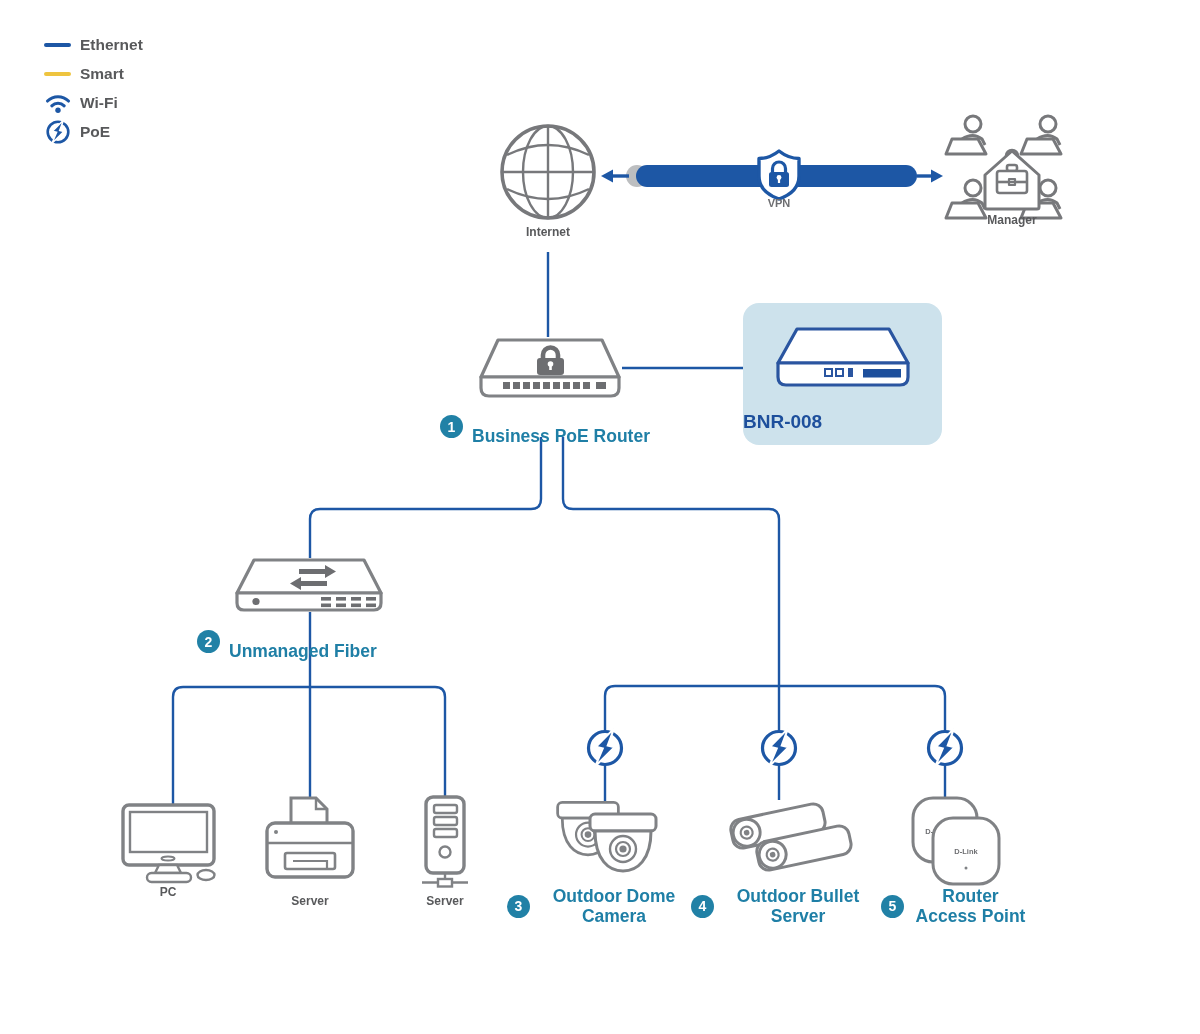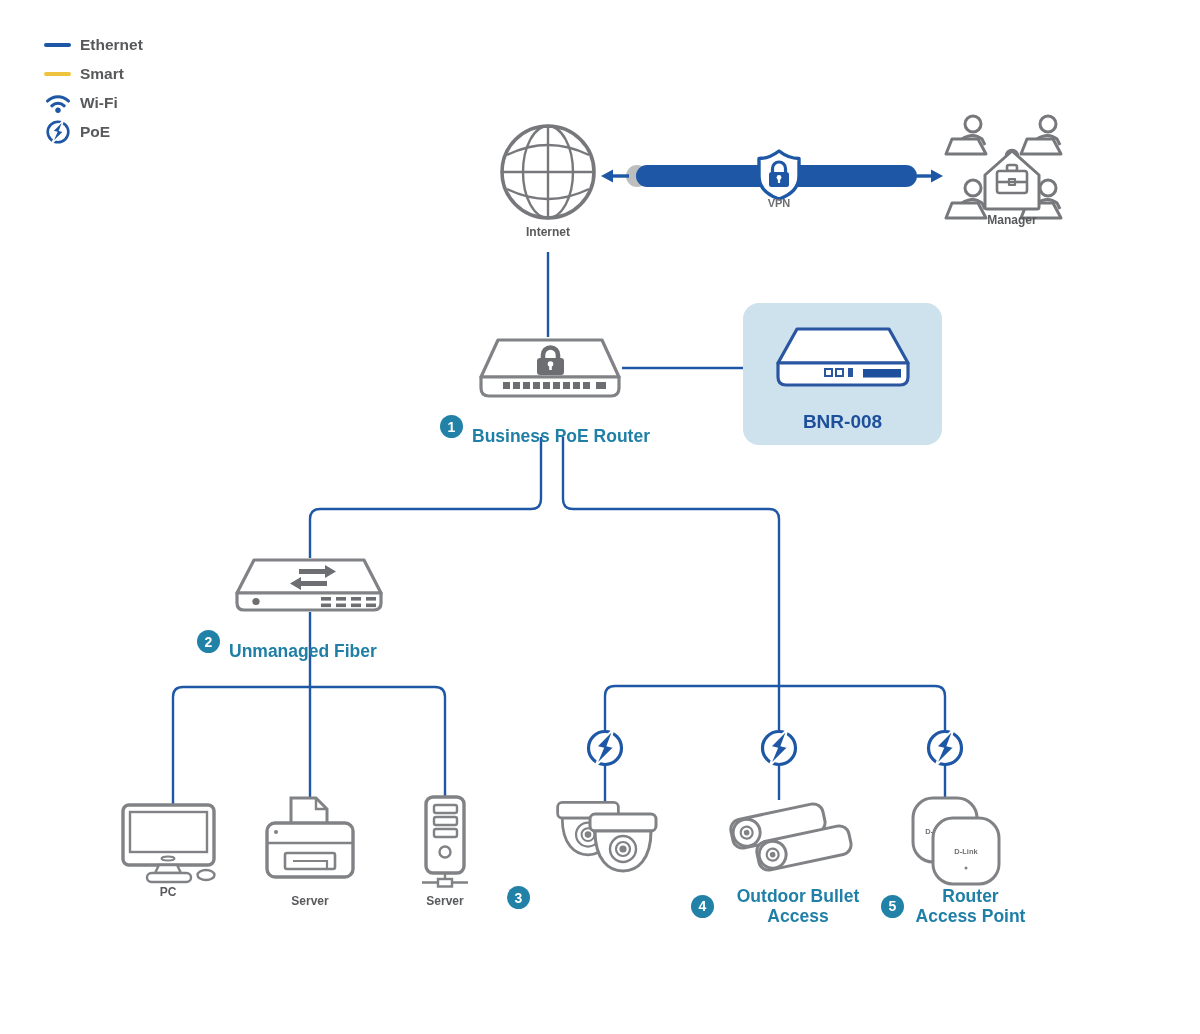--- a/index.html
+++ b/index.html
@@ -16,21 +16,21 @@
          font-size:14px;font-weight:bold;display:flex;align-items:center;justify-content:center;
          flex:0 0 auto;}
   .cap-text{color:#1f7fa6;font-weight:bold;font-size:17.5px;line-height:20px;text-align:center;}
   .legend{display:flex;flex-direction:column;gap:7px;}
   .legend-row{display:flex;align-items:center;gap:9px;height:22px;}
   .legend-swatch{width:27px;display:flex;justify-content:center;align-items:center;flex:0 0 auto;}
   .line-eth{width:27px;height:3.5px;background:#1d57a5;border-radius:2px;}
   .line-fib{width:27px;height:3.5px;background:#eec43f;border-radius:2px;}
   .legend-label{color:#58595b;font-weight:bold;font-size:15.5px;}
   .bnr-box{background:#cde2ec;border-radius:16px;}
-  .bnr-label{color:#1d4f9c;font-weight:bold;font-size:19px;text-align:center;}
+  .bnr-label{color:#1d4f9c;font-weight:bold;font-size:19px;text-align:left;}
 </style>
 </head>
 <body>
 
 <div class="canvas">
 
   <svg class="abs" style="left:0;top:0;" width="1200" height="1034" viewBox="0 0 1200 1034">
     <g fill="none" stroke="#1d57a5" stroke-width="2.4">
       <path d="M548,252 V337"></path>
       <path d="M622,368 H743"></path>
@@ -289,41 +289,42 @@
     <g transform="translate(73,46)" fill="#ffffff" stroke="#808285">
       <rect x="-33" y="-30" width="66" height="17" rx="5" stroke-width="3"></rect>
       <path d="M-28,-13 C-28,16 -14,27 0,27 C14,27 28,16 28,-13 Z" stroke-width="3"></path>
       <circle cx="0" cy="5" r="13" stroke-width="2.4"></circle>
       <circle cx="0" cy="5" r="7" stroke-width="2.2"></circle>
       <circle cx="0" cy="5" r="3.6" fill="#808285" stroke="none"></circle>
     </g>
   </svg>
   <div class="abs caption" style="left:507px;top:886px;">
     <span class="badge">3</span>
+    <span class="cap-text" style="max-width:150px;">Outdoor Dome Camera</span>
   </div>
 
   <svg class="abs" style="left:705px;top:796px;" width="150" height="98" viewBox="0 0 150 98">
 
     <g transform="translate(22,26) rotate(-12)" fill="#ffffff" stroke="#808285">
       <rect x="2" y="0" width="94" height="29" rx="10" stroke-width="3"></rect>
       <circle cx="17" cy="14.5" r="13.5" stroke-width="3"></circle>
       <circle cx="17" cy="14.5" r="6" stroke-width="2.2"></circle>
       <circle cx="17" cy="14.5" r="2.8" fill="#808285" stroke="none"></circle>
     </g>
 
     <g transform="translate(48,48) rotate(-12)" fill="#ffffff" stroke="#808285">
       <rect x="2" y="0" width="94" height="29" rx="10" stroke-width="3"></rect>
       <circle cx="17" cy="14.5" r="13.5" stroke-width="3"></circle>
       <circle cx="17" cy="14.5" r="6" stroke-width="2.2"></circle>
       <circle cx="17" cy="14.5" r="2.8" fill="#808285" stroke="none"></circle>
     </g>
   </svg>
   <div class="abs caption" style="left:691px;top:886px;">
     <span class="badge">4</span>
-    <span class="cap-text" style="max-width:150px;">Outdoor Bullet Access</span>
+    <span class="cap-text" style="max-width:150px;">Outdoor Bullet Server</span>
   </div>
 
   <svg class="abs" style="left:900px;top:796px;" width="102" height="94" viewBox="0 0 102 94">
     <g fill="#ffffff" stroke="#808285" stroke-width="3">
       <rect x="13" y="2" width="64" height="64" rx="20"></rect>
     </g>
     <text x="37" y="38" font-size="7.5" font-weight="bold" fill="#6d6e71" font-family="Liberation Sans, sans-serif" text-anchor="middle">D-Link</text>
     <g fill="#ffffff" stroke="#808285" stroke-width="3">
       <rect x="33" y="22" width="66" height="66" rx="20"></rect>
     </g>

